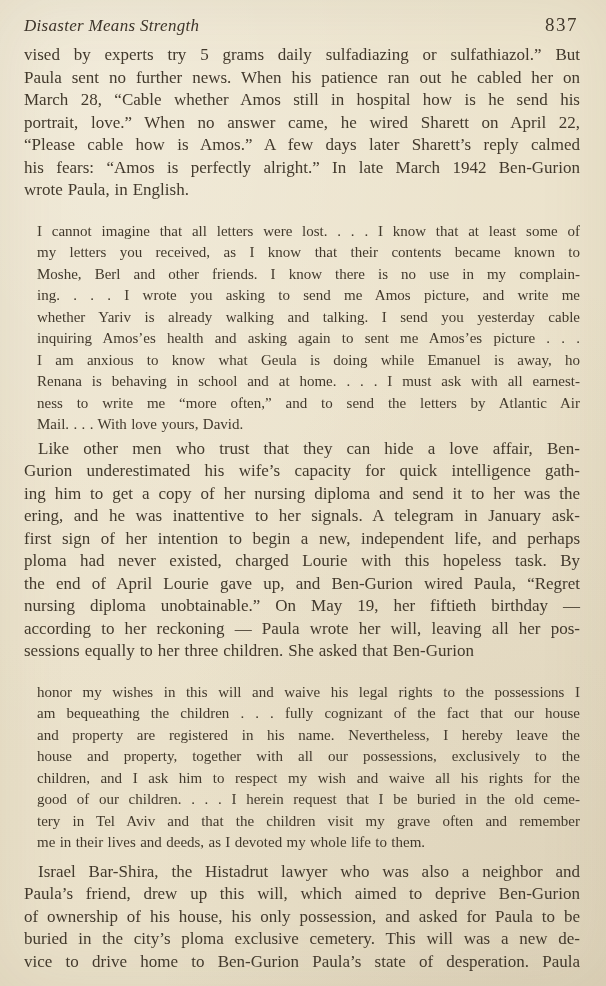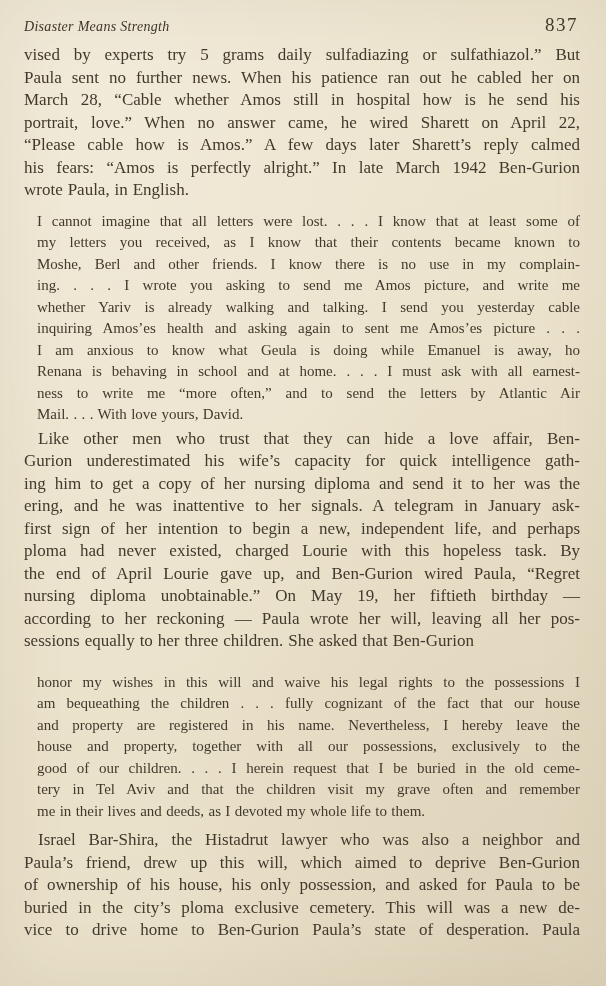--- a/index.html
+++ b/index.html
@@ -25,40 +25,40 @@
   }
   .running-header {
     display: flex;
     justify-content: space-between;
     align-items: baseline;
     margin-bottom: 8px;
     height: 22px;
   }
   .chapter-title {
     font-style: italic;
-    font-size: 14px;
+    font-size: 17px;
     letter-spacing: 0.3px;
     color: #3e352a;
   }
   .page-number {
     font-size: 19px;
     letter-spacing: 1.5px;
     padding-right: 2px;
     color: #42392c;
   }
   .para {
     font-size: 17px;
     line-height: 22.5px;
   }
   .para.quote {
     font-size: 15px;
     line-height: 21.5px;
     padding-left: 13px;
   }
-  .para.quote1 { margin-top: 9px; }
+  .para.quote1 { margin-top: 19px; }
   .para.body2  { margin-top: 2px; }
   .para.quote2 { margin-top: 19px; }
   .para.body3  { margin-top: 7px; }
   .line {
     text-align: justify;
     text-align-last: justify;
     white-space: normal;
     word-spacing: 0.04em;
   }
   .line.last {
@@ -108,20 +108,21 @@
         <div class="line">the end of April Lourie gave up, and Ben-Gurion wired Paula, “Regret</div>
         <div class="line">nursing diploma unobtainable.” On May 19, her fiftieth birthday —</div>
         <div class="line">according to her reckoning — Paula wrote her will, leaving all her pos-</div>
         <div class="line last">sessions equally to her three children. She asked that Ben-Gurion</div>
       </div>
       <div class="para quote quote2">
         <div class="line">honor my wishes in this will and waive his legal rights to the possessions I</div>
         <div class="line">am bequeathing the children . . . fully cognizant of the fact that our house</div>
         <div class="line">and property are registered in his name. Nevertheless, I hereby leave the</div>
         <div class="line">house and property, together with all our possessions, exclusively to the</div>
+        <div class="line">children, and I ask him to respect my wish and waive all his rights for the</div>
         <div class="line">good of our children. . . . I herein request that I be buried in the old ceme-</div>
         <div class="line">tery in Tel Aviv and that the children visit my grave often and remember</div>
         <div class="line last">me in their lives and deeds, as I devoted my whole life to them.</div>
       </div>
       <div class="para body body3">
         <div class="line indent">Israel Bar-Shira, the Histadrut lawyer who was also a neighbor and</div>
         <div class="line">Paula’s friend, drew up this will, which aimed to deprive Ben-Gurion</div>
         <div class="line">of ownership of his house, his only possession, and asked for Paula to be</div>
         <div class="line">buried in the city’s ploma exclusive cemetery. This will was a new de-</div>
         <div class="line">vice to drive home to Ben-Gurion Paula’s state of desperation. Paula</div>

